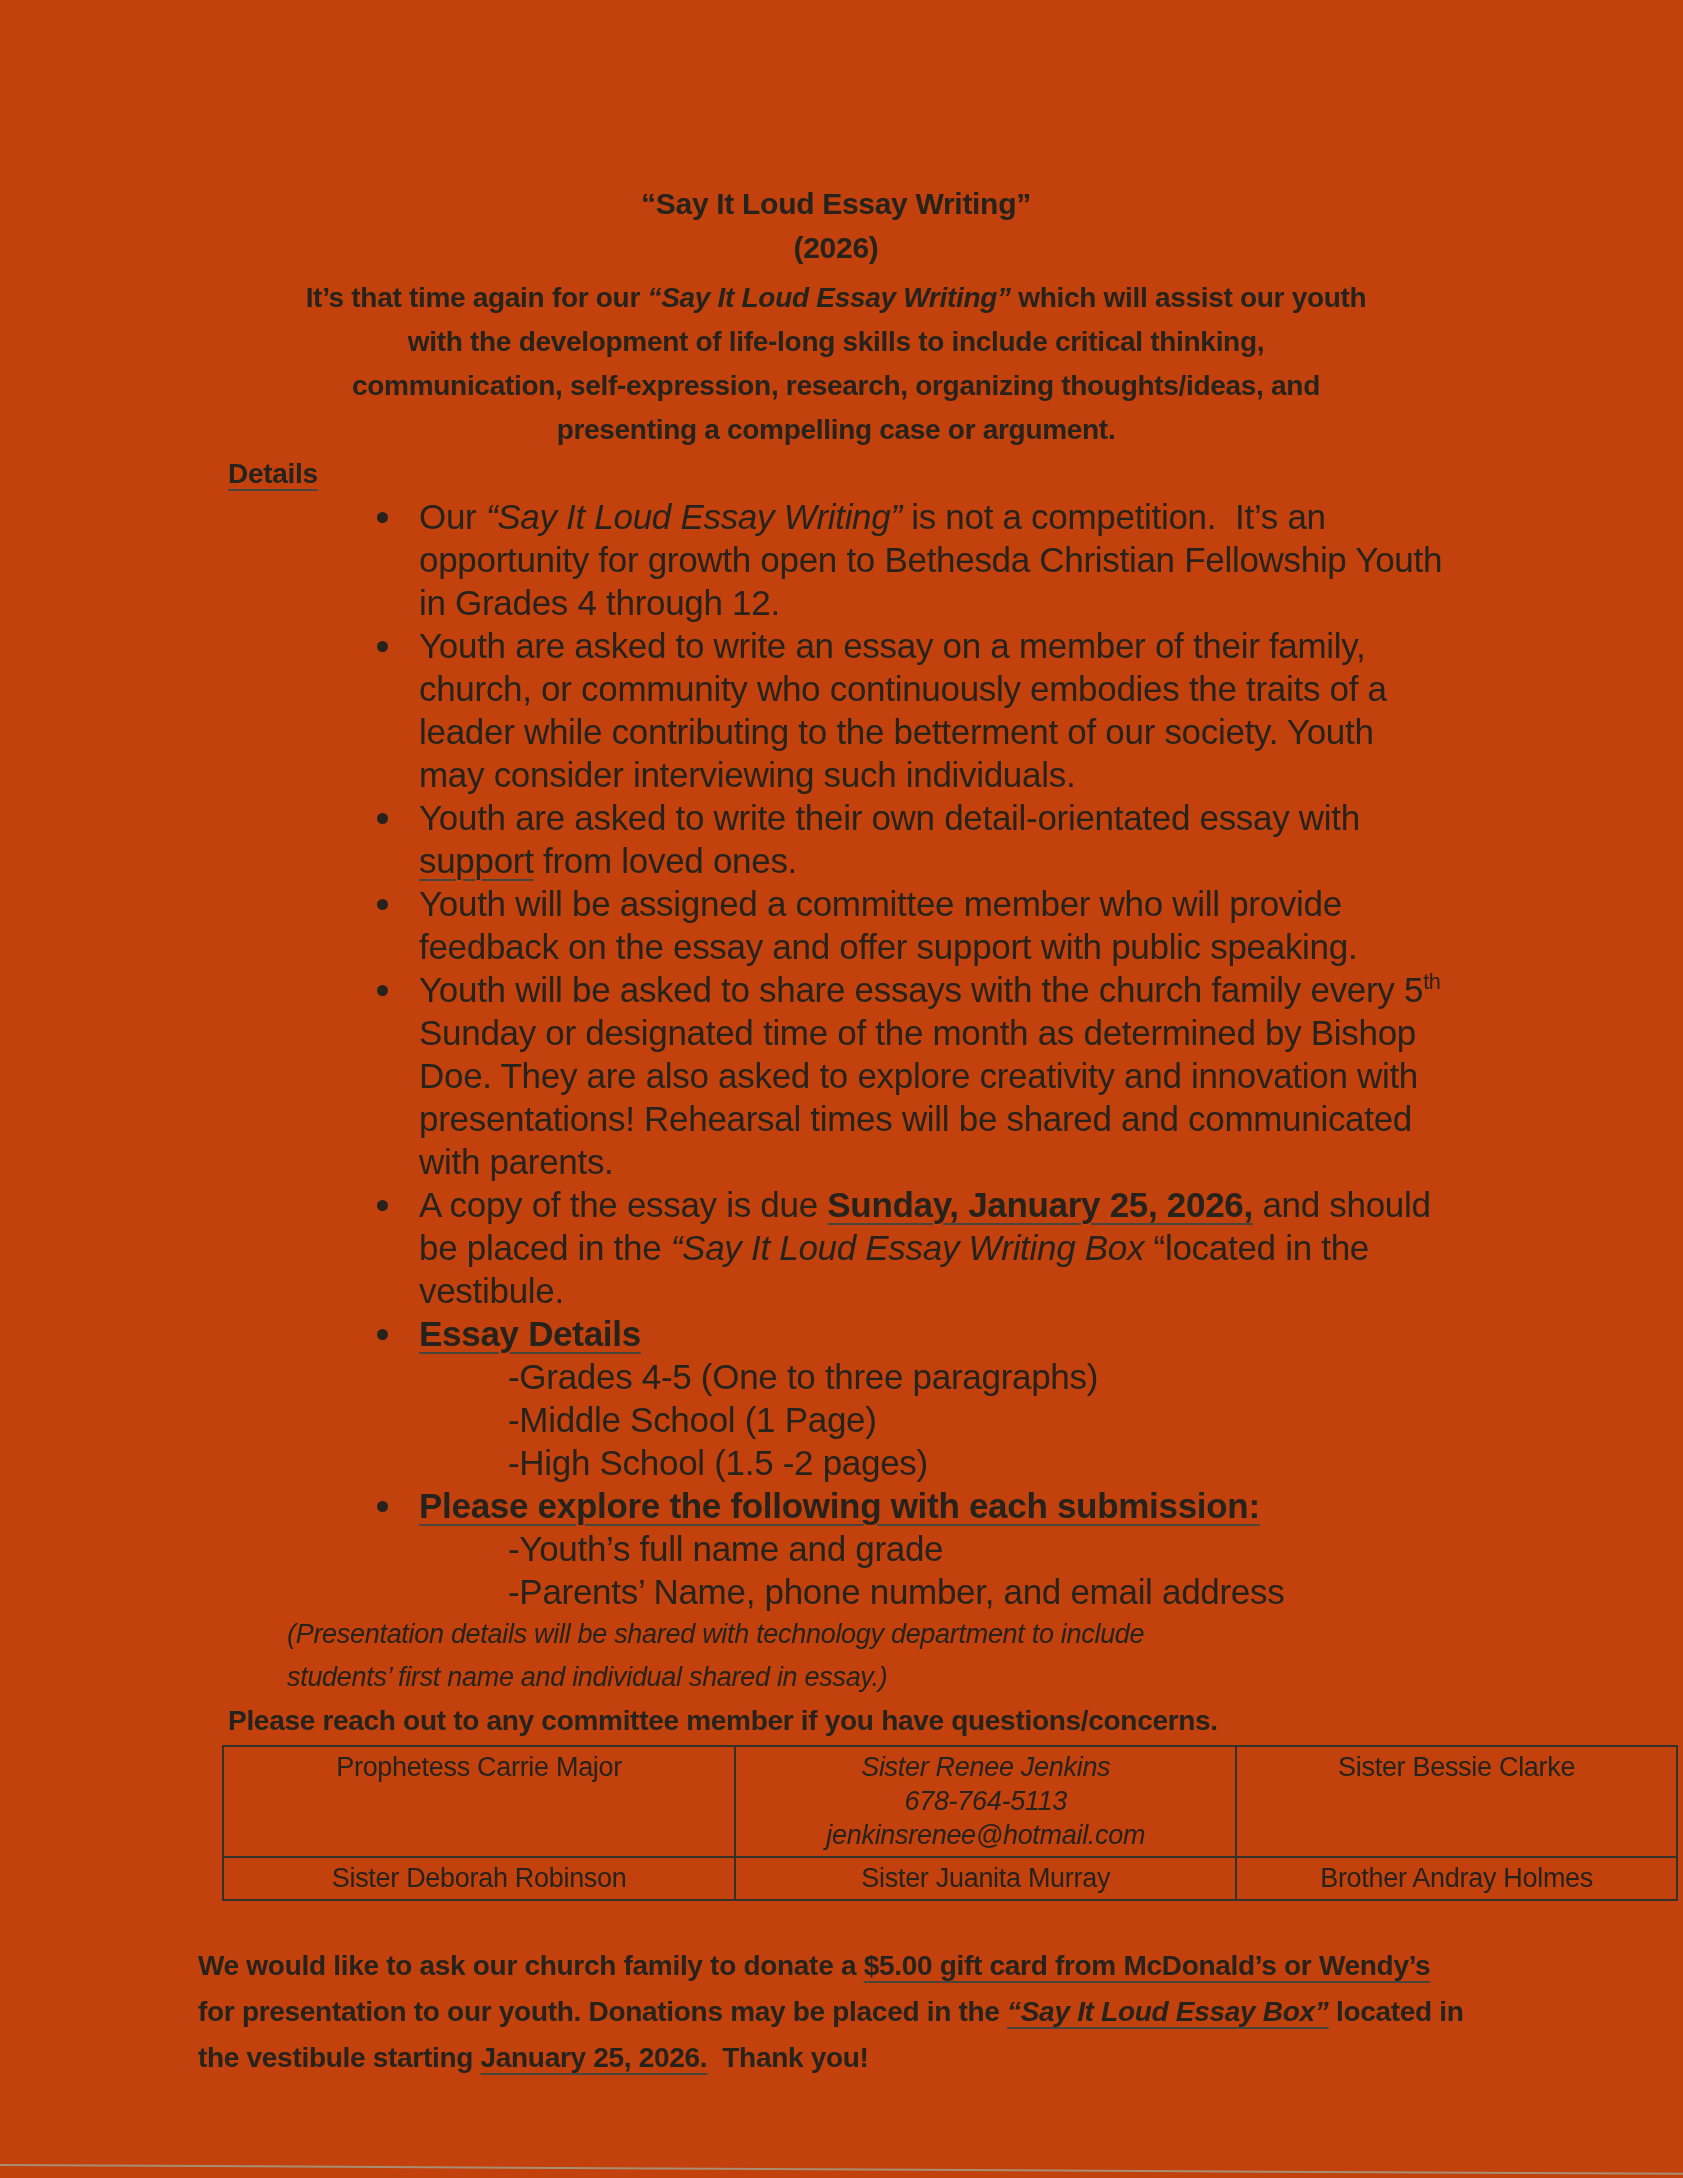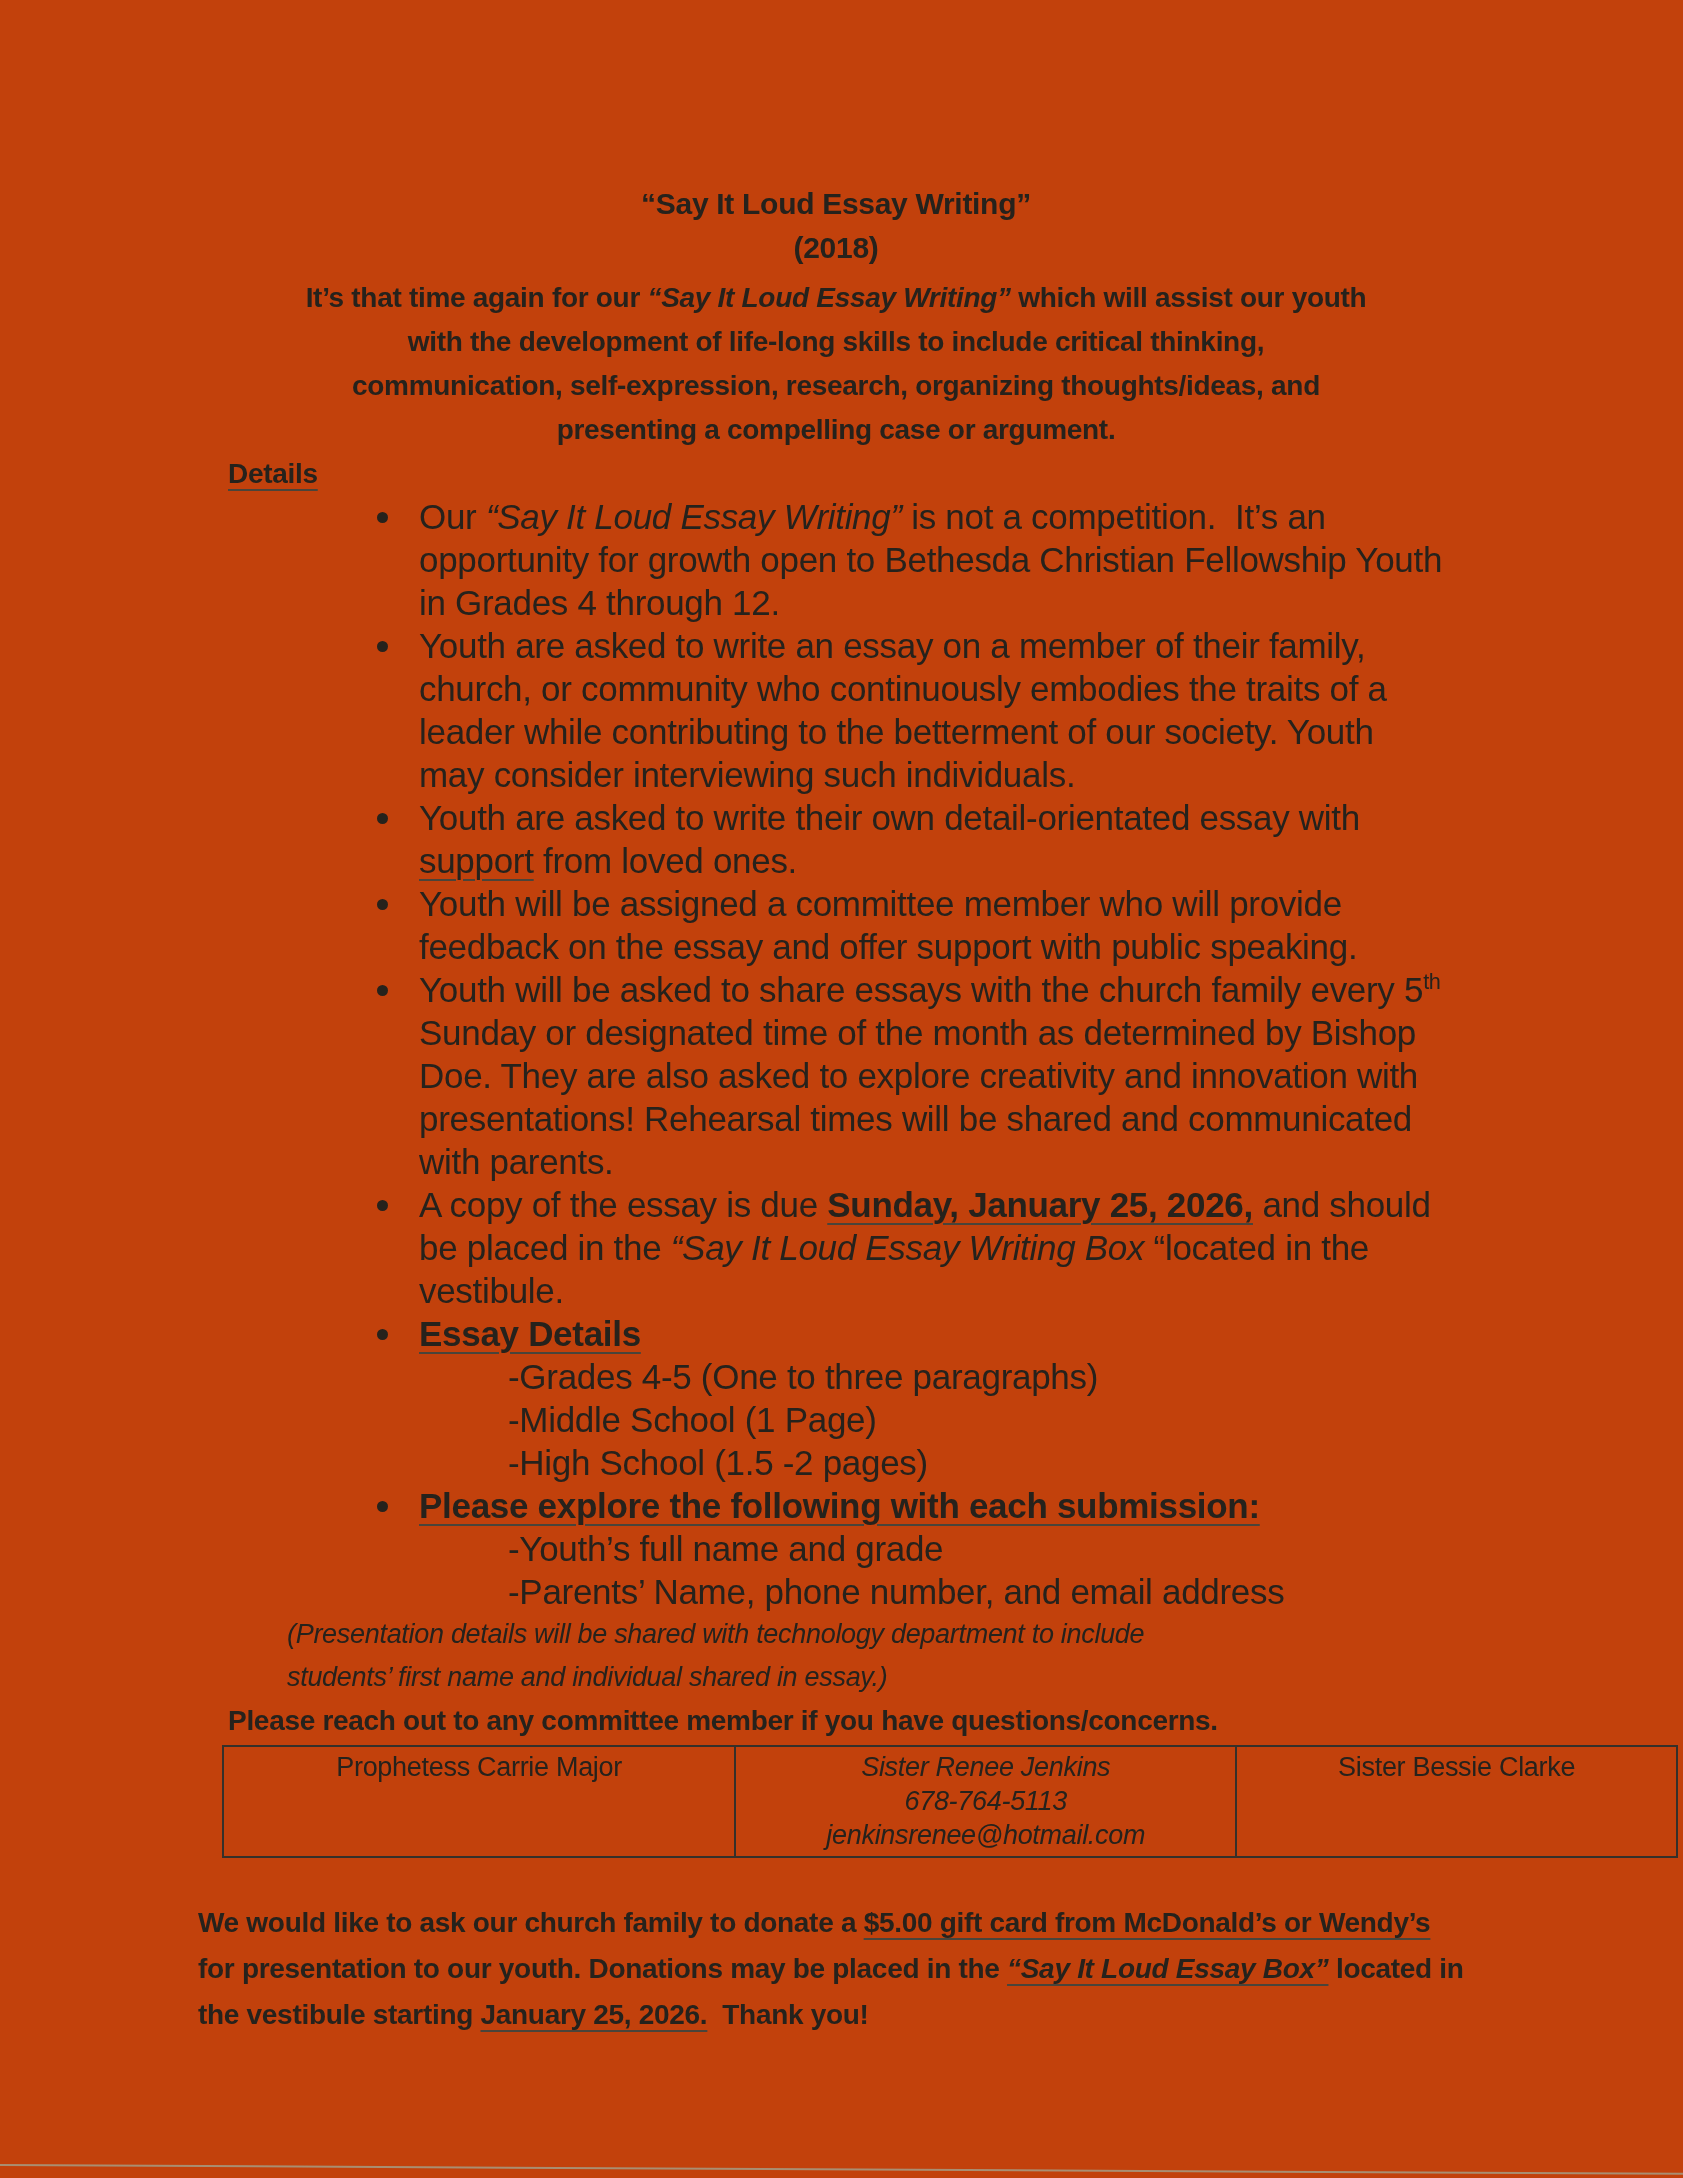--- a/index.html
+++ b/index.html
@@ -85,21 +85,21 @@
   }
 </style>
 </head>
 <body>
 
 <div class="page">
   <div class="content">
 
     <div class="title">
       <div>“Say It Loud Essay Writing”</div>
-      <div>(2018)</div>
+      <div>(2026)</div>
     </div>
 
     <div class="intro">
       <div><span class="seg">It’s that time again for our </span><span class="seg i">“Say It Loud Essay Writing”</span><span class="seg"> which will assist our youth</span></div>
       <div class="seg">with the development of life-long skills to include critical thinking,</div>
       <div class="seg">communication, self-expression, research, organizing thoughts/ideas, and</div>
       <div class="seg">presenting a compelling case or argument.</div>
     </div>
 
     <div class="details-heading"><span class="u">Details</span></div>
@@ -142,20 +142,25 @@
       <tbody>
           <tr class="row1">
         <td class="colw1">Prophetess Carrie Major</td>
         <td class="colw2">
           <div>Sister Renee Jenkins</div>
           <div>678-764-5113</div>
           <div>jenkinsrenee@hotmail.com</div>
         </td>
         <td class="colw3">Sister Bessie Clarke</td>
       </tr>
+      <tr class="row2">
+        <td>Sister Deborah Robinson</td>
+        <td>Sister Juanita Murray</td>
+        <td>Brother Andray Holmes</td>
+      </tr>
     </tbody>
       </table>
 
     <div class="donation"><span class="seg">We would like to ask our church family to donate a </span><span class="seg u">$5.00 gift card from McDonald’s or Wendy’s</span><span class="seg"> for presentation to our youth. Donations may be placed in the </span><span class="seg i u">“Say It Loud Essay Box”</span><span class="seg"> located in the vestibule starting </span><span class="seg u">January 25, 2026.</span><span class="seg">  Thank you!</span></div>
 
   </div>
 
   <div class="scan-line"></div>
 </div>
 

